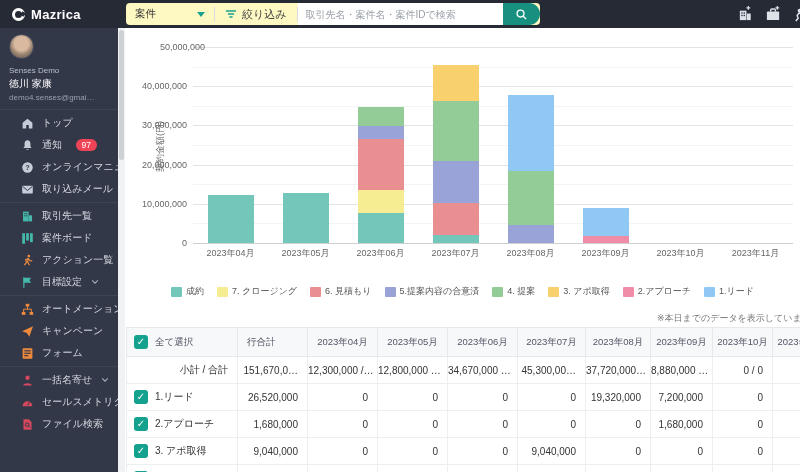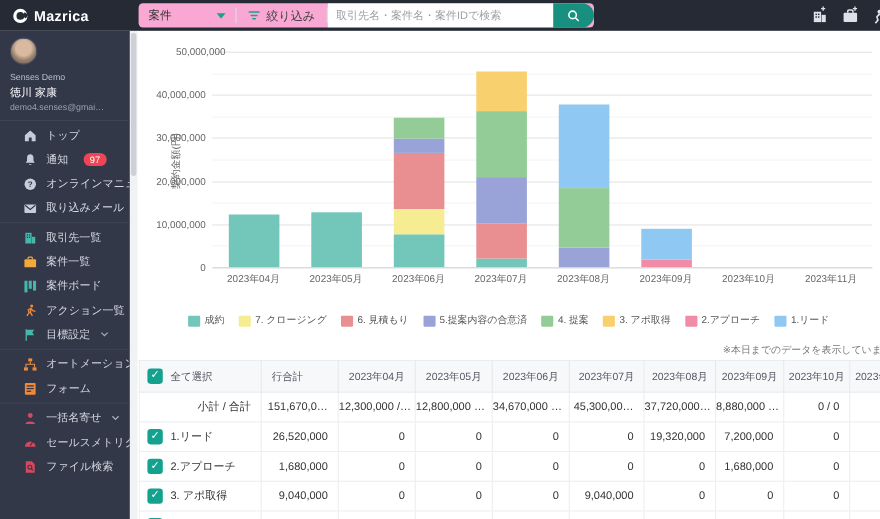--- a/index.html
+++ b/index.html
@@ -5,21 +5,21 @@
   * { margin:0; padding:0; box-sizing:border-box; }
   html,body { width:800px; height:472px; overflow:hidden; }
   body { font-family:"Liberation Sans","DejaVu Sans",sans-serif; background:#fff; position:relative; }
 
   
   .topbar { position:absolute; left:0; top:0; width:800px; height:28px; background:#252a35; z-index:6; overflow:hidden; }
   .logo { position:absolute; left:12px; top:0; height:28px; display:flex; align-items:center; gap:6px; }
   .logo-ring { width:13px; height:13px; border:3px solid #fff; border-radius:50%; position:relative; }
   .logo-ring:after { content:""; position:absolute; right:-3px; top:1px; width:4px; height:4px; background:#252a35; transform:rotate(35deg); }
   .logo-text { color:#fff; font-size:13px; font-weight:bold; letter-spacing:.3px; }
-  .ctrl-pill { position:absolute; left:126px; top:3px; width:414px; height:22px; background:#f9a8d4; border-radius:4px; display:flex; align-items:center; overflow:hidden; }
+  .ctrl-pill { position:absolute; left:126px; top:3px; width:414px; height:22px; background:#fef9c3; border-radius:4px; display:flex; align-items:center; overflow:hidden; }
   .entity-sel { width:88px; height:100%; display:flex; align-items:center; justify-content:space-between; padding:0 9px; cursor:pointer; }
   .entity-sel span.lbl { font-size:10.5px; color:#333; }
   .caret { width:0; height:0; border-left:4px solid transparent; border-right:4px solid transparent; border-top:5px solid #1aa08f; }
   .vdiv { width:1px; height:14px; background:#d9dde1; }
   .filter-btn { display:flex; align-items:center; gap:5px; padding:0 10px; height:100%; cursor:pointer; }
   .filter-btn .txt { font-size:11px; color:#444; }
   .search-input { flex:1; height:100%; border:0; outline:0; font-size:10px; color:#333; padding:0 8px; font-family:inherit; }
   .search-input::placeholder { color:#9aa0a8; }
   .search-btn { width:37px; height:22px; background:#17907f; border:0; border-radius:0 11px 11px 0; display:flex; align-items:center; justify-content:center; cursor:pointer; }
   .tb-icon { position:absolute; top:5px; color:#dde1e8; cursor:pointer; }
@@ -191,29 +191,20 @@
             <rect x="4.1" y="3.8" width="1.4" height="1.4" fill="#323848"></rect>
             <rect x="6.5" y="3.8" width="1.4" height="1.4" fill="#323848"></rect>
             <rect x="4.1" y="6.4" width="1.4" height="1.4" fill="#323848"></rect>
             <rect x="6.5" y="6.4" width="1.4" height="1.4" fill="#323848"></rect>
           </svg>
         </span>
         <span class="lbl">取引先一覧</span>
       </div>
       <div class="nav-item">
         <span class="ic">
-          <svg viewBox="0 0 16 16" style="color: rgb(243, 168, 60);">
-            <rect x="1.5" y="4.6" width="13" height="9" rx="1" fill="currentColor"></rect>
-            <path d="M5.6 4.6V3.2a1 1 0 0 1 1-1h2.8a1 1 0 0 1 1 1v1.4" stroke="currentColor" stroke-width="1.4" fill="none"></path>
-          </svg>
-        </span>
-        <span class="lbl">案件一覧</span>
-      </div>
-      <div class="nav-item">
-        <span class="ic">
           <svg viewBox="0 0 16 16" style="color: rgb(69, 184, 171);">
             <rect x="1.5" y="1.5" width="3.4" height="13" fill="currentColor"></rect>
             <rect x="6.3" y="1.5" width="3.4" height="9" fill="currentColor"></rect>
             <rect x="11.1" y="1.5" width="3.4" height="11" fill="currentColor"></rect>
           </svg>
         </span>
         <span class="lbl">案件ボード</span>
       </div>
       <div class="nav-item">
         <span class="ic">
@@ -242,20 +233,28 @@
       <div class="nav-item">
         <span class="ic">
           <svg viewBox="0 0 16 16" style="color: rgb(239, 138, 60);">
             <rect x="5.8" y="1" width="4.4" height="3.4" fill="currentColor"></rect>
             <rect x="1" y="11" width="4.4" height="3.6" fill="currentColor"></rect>
             <rect x="10.6" y="11" width="4.4" height="3.6" fill="currentColor"></rect>
             <path d="M8 4.4v3.2M3.2 11V7.6h9.6V11" stroke="currentColor" fill="none" stroke-width="1.2"></path>
           </svg>
         </span>
         <span class="lbl">オートメーション</span>
+      </div>
+      <div class="nav-item">
+        <span class="ic">
+          <svg viewBox="0 0 16 16" style="color: rgb(239, 138, 60);">
+            <path d="M1.3 7.6L14.8 1.6 10.2 14.4 7.3 9.9z" fill="currentColor"></path>
+          </svg>
+        </span>
+        <span class="lbl">キャンペーン</span>
       </div>
       <div class="nav-item">
         <span class="ic">
           <svg viewBox="0 0 16 16" style="color: rgb(239, 138, 60);">
             <rect x="2" y="1.5" width="12" height="13" rx="1" fill="currentColor"></rect>
             <rect x="4" y="4" width="8" height="1.4" fill="#323848"></rect>
             <rect x="4" y="7" width="8" height="1.4" fill="#323848"></rect>
             <rect x="4" y="10" width="5" height="1.4" fill="#323848"></rect>
           </svg>
         </span>

